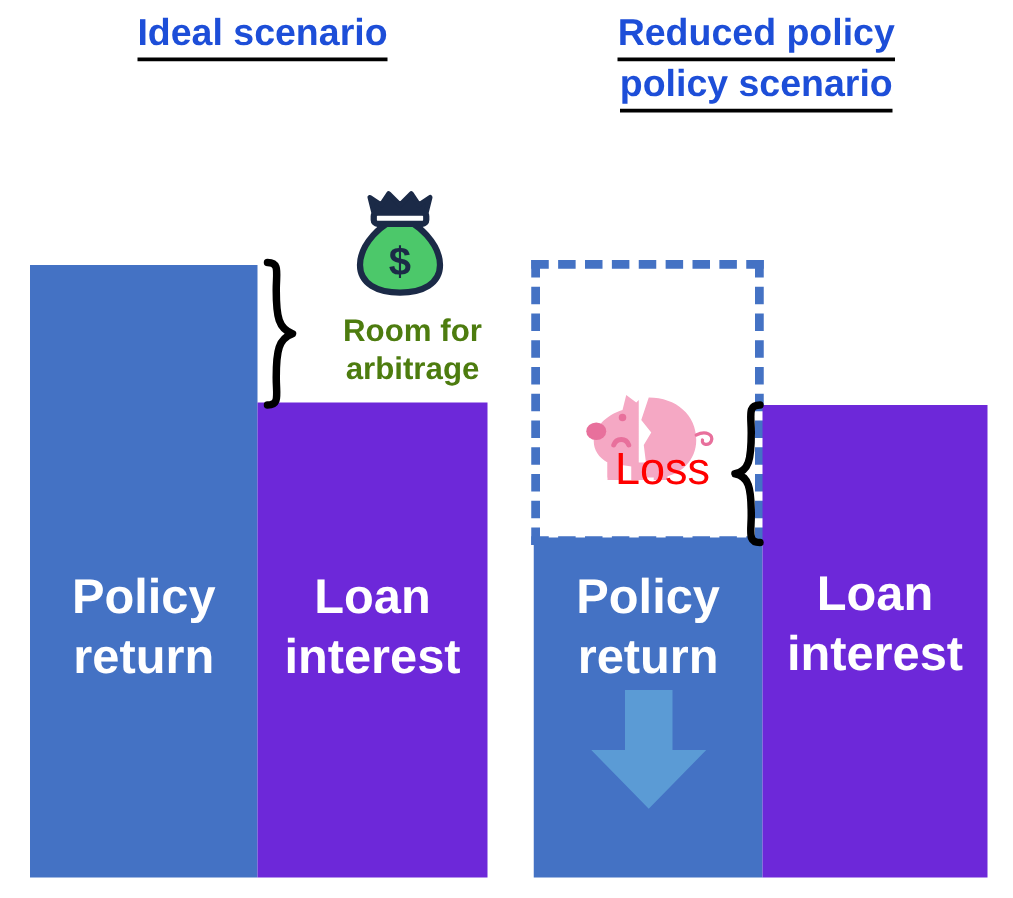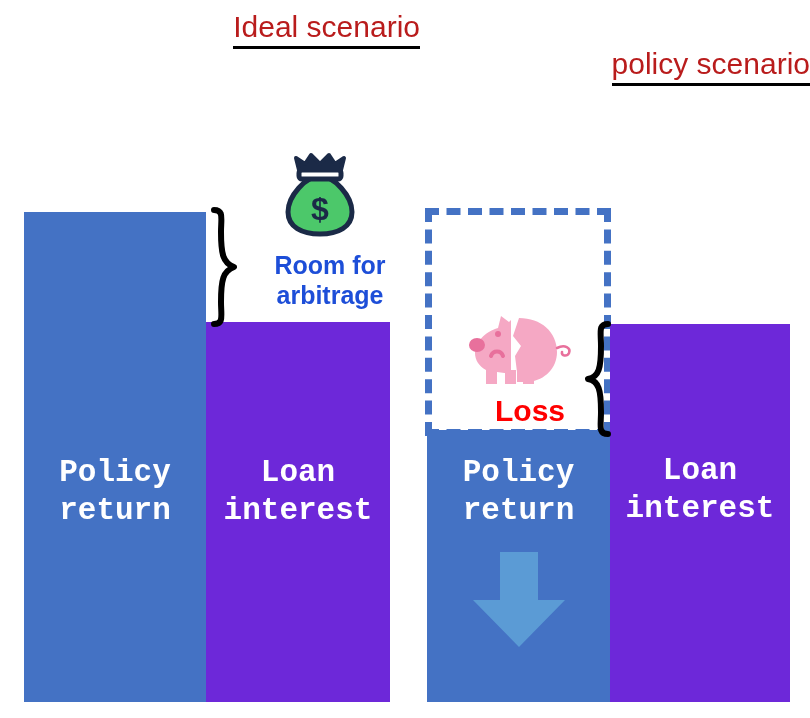--- a/index.html
+++ b/index.html
@@ -15,25 +15,25 @@
     position: relative;
     width: 810px;
     height: 718px;
     background: #ffffff;
     overflow: hidden;
   }
 
   
   .scenario-title {
     position: absolute;
-    font-weight: normal;
+    font-weight: bold;
     font-size: 30px;
     line-height: 1.24;
-    color: #b91c1c;
-    text-align: right;
+    color: #1d4ed8;
+    text-align: center;
     white-space: nowrap;
   }
   .scenario-title .tline {
     display: inline-block;
     border-bottom: 3px solid #000000;
     padding-bottom: 1px;
   }
   #title-ideal {
     left: 0px;
     top: 8px;
@@ -52,25 +52,24 @@
   }
   .bar-blue  { background: #4472C4; }
   .bar-orange{ background: #6d28d9; }
 
   .bar-label {
     position: absolute;
     left: 0;
     right: 0;
     color: #ffffff;
     font-weight: bold;
-    font-size: 31px;
+    font-size: 39px;
     line-height: 1.22;
     text-align: center;
     white-space: pre-line;
-    font-family: Liberation Mono, monospace;
   }
 
   
   #bar-left-policy   { left: 24px;  top: 212px; width: 182px; height: 490px; }
   #bar-left-loan     { left: 206px; top: 322px; width: 184px; height: 380px; }
   
   #bar-right-policy  { left: 427px; top: 430px; width: 183px; height: 272px; }
   #bar-right-loan    { left: 610px; top: 324px; width: 180px; height: 378px; }
 
   #label-left-policy  { top: 242px; }
@@ -96,35 +95,35 @@
   }
   #brace-arbitrage { left: 208px; top: 206px; width: 34px; height: 122px; }
   #brace-loss      { left: 582px; top: 320px; width: 32px; height: 118px; }
 
   
   #room-for-arbitrage {
     position: absolute;
     left: 250px;
     top: 250px;
     width: 160px;
-    color: #1d4ed8;
+    color: #4d7c0f;
     font-weight: bold;
     font-size: 25px;
     line-height: 1.2;
     text-align: center;
     white-space: pre-line;
   }
   #loss-text {
     position: absolute;
     left: 470px;
-    top: 394px;
+    top: 355px;
     width: 120px;
     color: #FF0000;
-    font-weight: bold;
-    font-size: 30px;
+    font-weight: normal;
+    font-size: 36px;
     line-height: 1.1;
     text-align: center;
   }
 
   
   #money-bag-icon {
     position: absolute;
     left: 282px;
     top: 152px;
     width: 76px;
@@ -148,21 +147,21 @@
 </head>
 <body>
 
 <div id="canvas">
 
   <div class="scenario-title" id="title-ideal">
     <span class="tline">Ideal scenario</span>
   </div>
 
   <div class="scenario-title" id="title-reduced">
-    <br>
+    <span class="tline">Reduced policy</span><br>
     <span class="tline">policy scenario</span>
   </div>
 
   <div class="bar bar-blue" id="bar-left-policy">
     <div class="bar-label" id="label-left-policy">Policy
 return</div>
   </div>
 
   <div class="bar bar-orange" id="bar-left-loan">
     <div class="bar-label" id="label-left-loan">Loan

